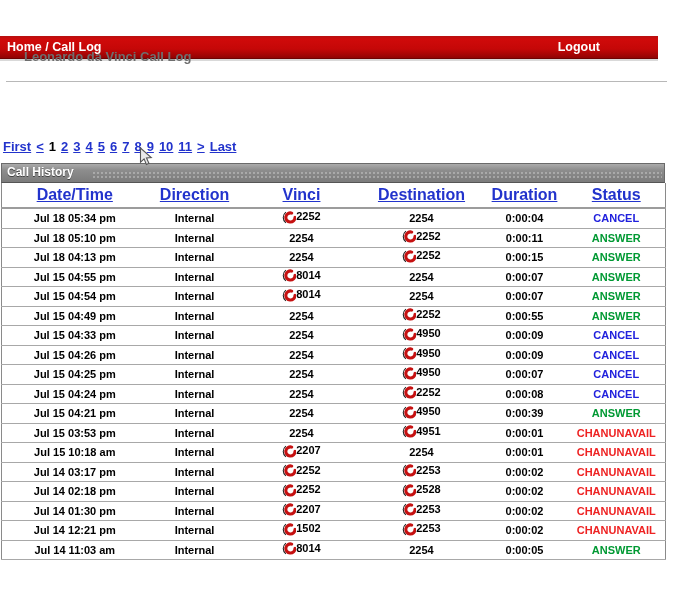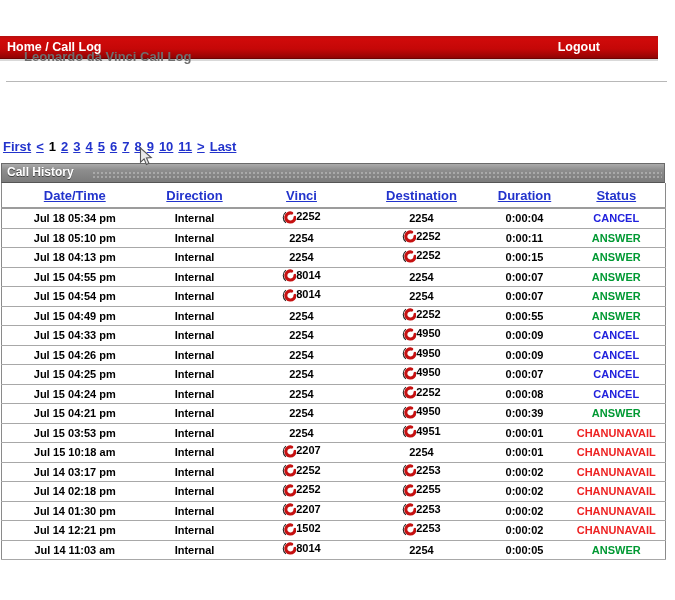--- a/index.html
+++ b/index.html
@@ -29,21 +29,21 @@
           background:linear-gradient(to bottom,#ababab 0px,#8d8d8d 6px,#7d7d7d 17px);
           border:1px solid #6a6a6a;border-bottom:1px solid #555;
           color:#fff;font-weight:bold;font-size:12px;padding:1px 0 0 5px;
           text-shadow:0 1px 0 rgba(60,60,60,.9);}
   .ch-bar::after{content:"";position:absolute;left:90px;right:2px;top:7px;bottom:2px;
           background-image:radial-gradient(rgba(255,255,255,.28) 1px,transparent 1.2px);
           background-size:4px 4px;pointer-events:none;}
 
   table.calls{width:664px;border-collapse:collapse;table-layout:fixed;background:#fff;
           border-left:1px solid #8a8a8a;border-right:1px solid #8a8a8a;border-bottom:1px solid #8a8a8a;}
-  table.calls th{height:22px;font-size:13px;font-weight:bold;text-align:center;
+  table.calls th{height:22px;font-size:16px;font-weight:bold;text-align:center;
           border-bottom:2px solid #9c9c9c;background:#fff;}
   table.calls th a{color:#2233cc;text-decoration:underline;cursor:pointer;}
   table.calls td{height:18.5px;font-size:11px;font-weight:bold;color:#000;text-align:center;
           border-bottom:1px solid #a8a8a8;white-space:nowrap;overflow:hidden;padding:0;}
   td.c-datetime{padding-left:22px;}
   .numwrap{display:inline-flex;align-items:center;}
   .numwrap svg{display:inline-block;margin-right:0px;margin-bottom:-2px;}
 
   .cursor{position:absolute;left:139px;top:147px;pointer-events:none;}
 </style>
@@ -322,21 +322,21 @@
                   <path d="M4.2 2.2 A7.3 7.3 0 0 0 4.2 13.8" fill="none" stroke="#222" stroke-width="1.2"></path>
                   <path d="M10.4 3.3 A4.9 4.9 0 1 0 13.9 7.9" fill="none" stroke="#c51111" stroke-width="3.3" stroke-linecap="round"></path>
                 </svg>
                 <span>2252</span>
               </span></td>
             <td><span class="numwrap">
                 <svg width="14" height="15" viewBox="0 0 15 16">
                   <path d="M4.2 2.2 A7.3 7.3 0 0 0 4.2 13.8" fill="none" stroke="#222" stroke-width="1.2"></path>
                   <path d="M10.4 3.3 A4.9 4.9 0 1 0 13.9 7.9" fill="none" stroke="#c51111" stroke-width="3.3" stroke-linecap="round"></path>
                 </svg>
-                <span>2255</span>
+                <span>2528</span>
               </span></td>
             <td>0:00:02</td>
             <td style="color: rgb(238, 34, 34);">CHANUNAVAIL</td>
           </tr>
           <tr>
             <td class="c-datetime">Jul 14 01:30 pm</td>
             <td>Internal</td>
             <td><span class="numwrap">
                 <svg width="14" height="15" viewBox="0 0 15 16">
                   <path d="M4.2 2.2 A7.3 7.3 0 0 0 4.2 13.8" fill="none" stroke="#222" stroke-width="1.2"></path>

